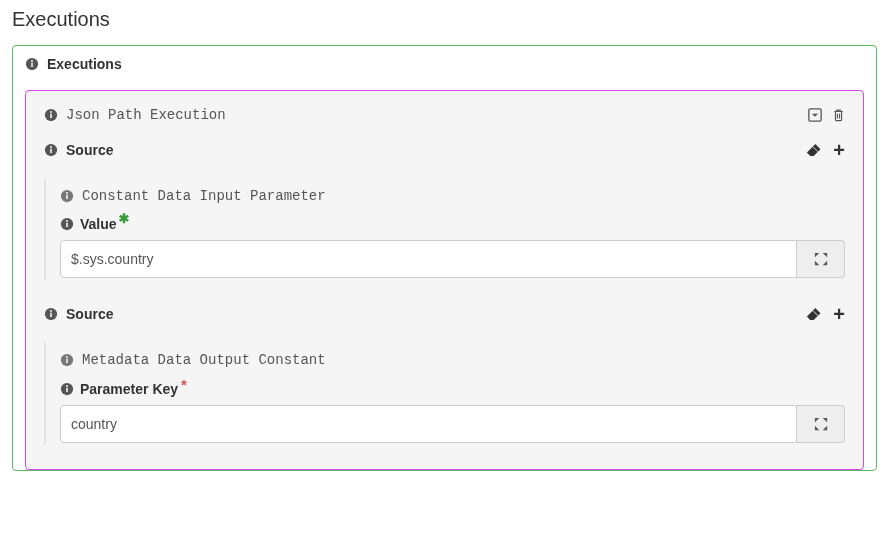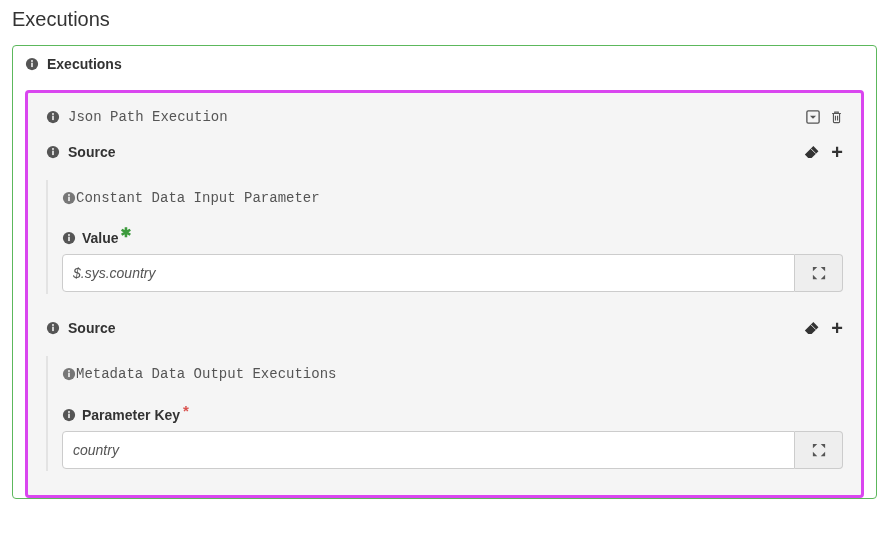--- a/index.html
+++ b/index.html
@@ -28,21 +28,21 @@
   align-items: center;
   gap: 8px;
   margin-bottom: 6px;
 }
 .panel-header-title {
   font-weight: 700;
   font-size: 14px;
 }
 .inner-card {
   background: #f5f5f5;
-  border: 3px solid #d946ef;
+  border: 1px solid #d946ef;
   border-radius: 4px;
   padding: 16px 18px 24px 18px;
   margin-top: 18px;
 }
 .card-row {
   display: flex;
   align-items: center;
   gap: 8px;
 }
 .card-row.header-row {
@@ -68,27 +68,28 @@
   font-size: 14px;
 }
 .sub-section {
   border-left: 2px solid #e3e3e3;
   margin-top: 18px;
   padding: 10px 0 2px 14px;
 }
 .sub-label-row {
   display: flex;
   align-items: center;
+  gap: 8px;
   margin-bottom: 2px;
 }
 .field-label-row {
   display: flex;
   align-items: center;
   gap: 6px;
-  margin-top: 24px;
+  margin-top: 12px;
   margin-bottom: 8px;
 }
 .field-label {
   font-weight: 700;
   font-size: 14px;
 }
 .sup-green {
   color: #3c9a3c;
   font-weight: 700;
   font-size: 13px;
@@ -111,21 +112,20 @@
 .text-input {
   flex: 1;
   border: 1px solid #ccc;
   border-radius: 4px 0 0 4px;
   padding: 8px 10px;
   font-size: 14px;
   color: #555;
   background: #fff;
   outline: none;
   height: 38px;
-  font-style: italic;
 }
 .input-btn {
   width: 48px;
   border: 1px solid #ccc;
   border-left: none;
   border-radius: 0 4px 4px 0;
   background: #eee;
   display: flex;
   align-items: center;
   justify-content: center;
@@ -271,21 +271,21 @@
 
     <div class="sub-section">
       <div class="sub-label-row">
         <span class="icon icon-info">
           <svg viewBox="0 0 16 16" fill="#777">
               <circle cx="8" cy="8" r="7"></circle>
               <rect x="7.1" y="6.5" width="1.8" height="5" fill="#f5f5f5"></rect>
               <circle cx="8" cy="4.5" r="1.1" fill="#f5f5f5"></circle>
             </svg>
         </span>
-        <span class="monospace">Metadata Data Output Executions</span>
+        <span class="monospace">Metadata Data Output Constant</span>
       </div>
       <div class="field-label-row">
         <span class="icon icon-info">
           <svg viewBox="0 0 16 16" fill="#555">
               <circle cx="8" cy="8" r="7"></circle>
               <rect x="7.1" y="6.5" width="1.8" height="5" fill="#f5f5f5"></rect>
               <circle cx="8" cy="4.5" r="1.1" fill="#f5f5f5"></circle>
             </svg>
         </span>
         <span class="field-label">Parameter Key</span>

